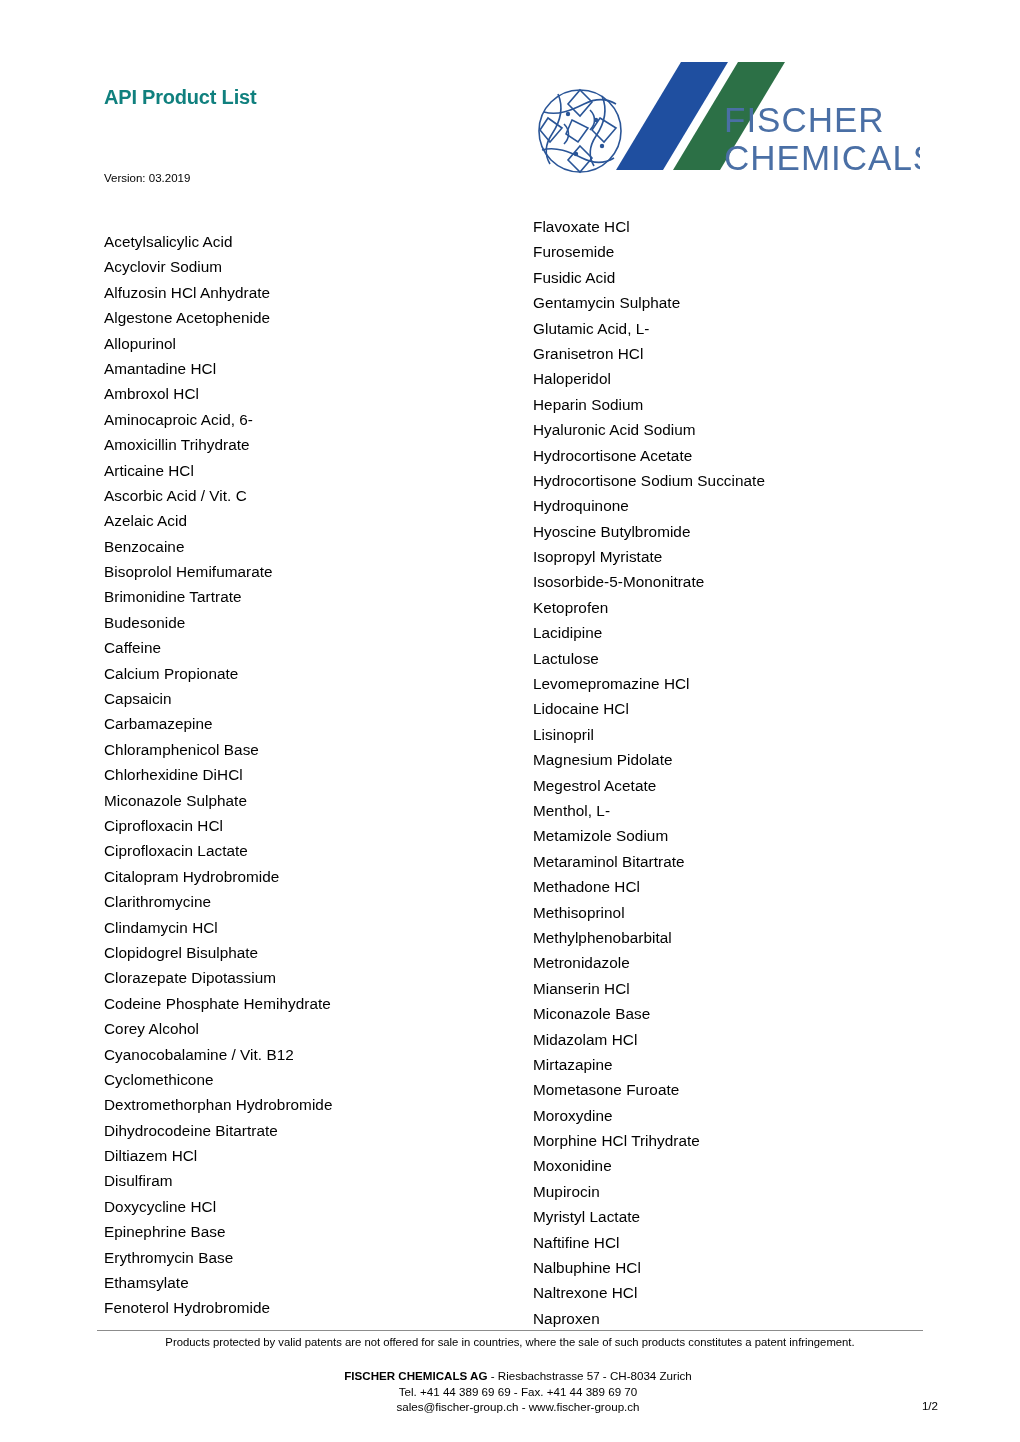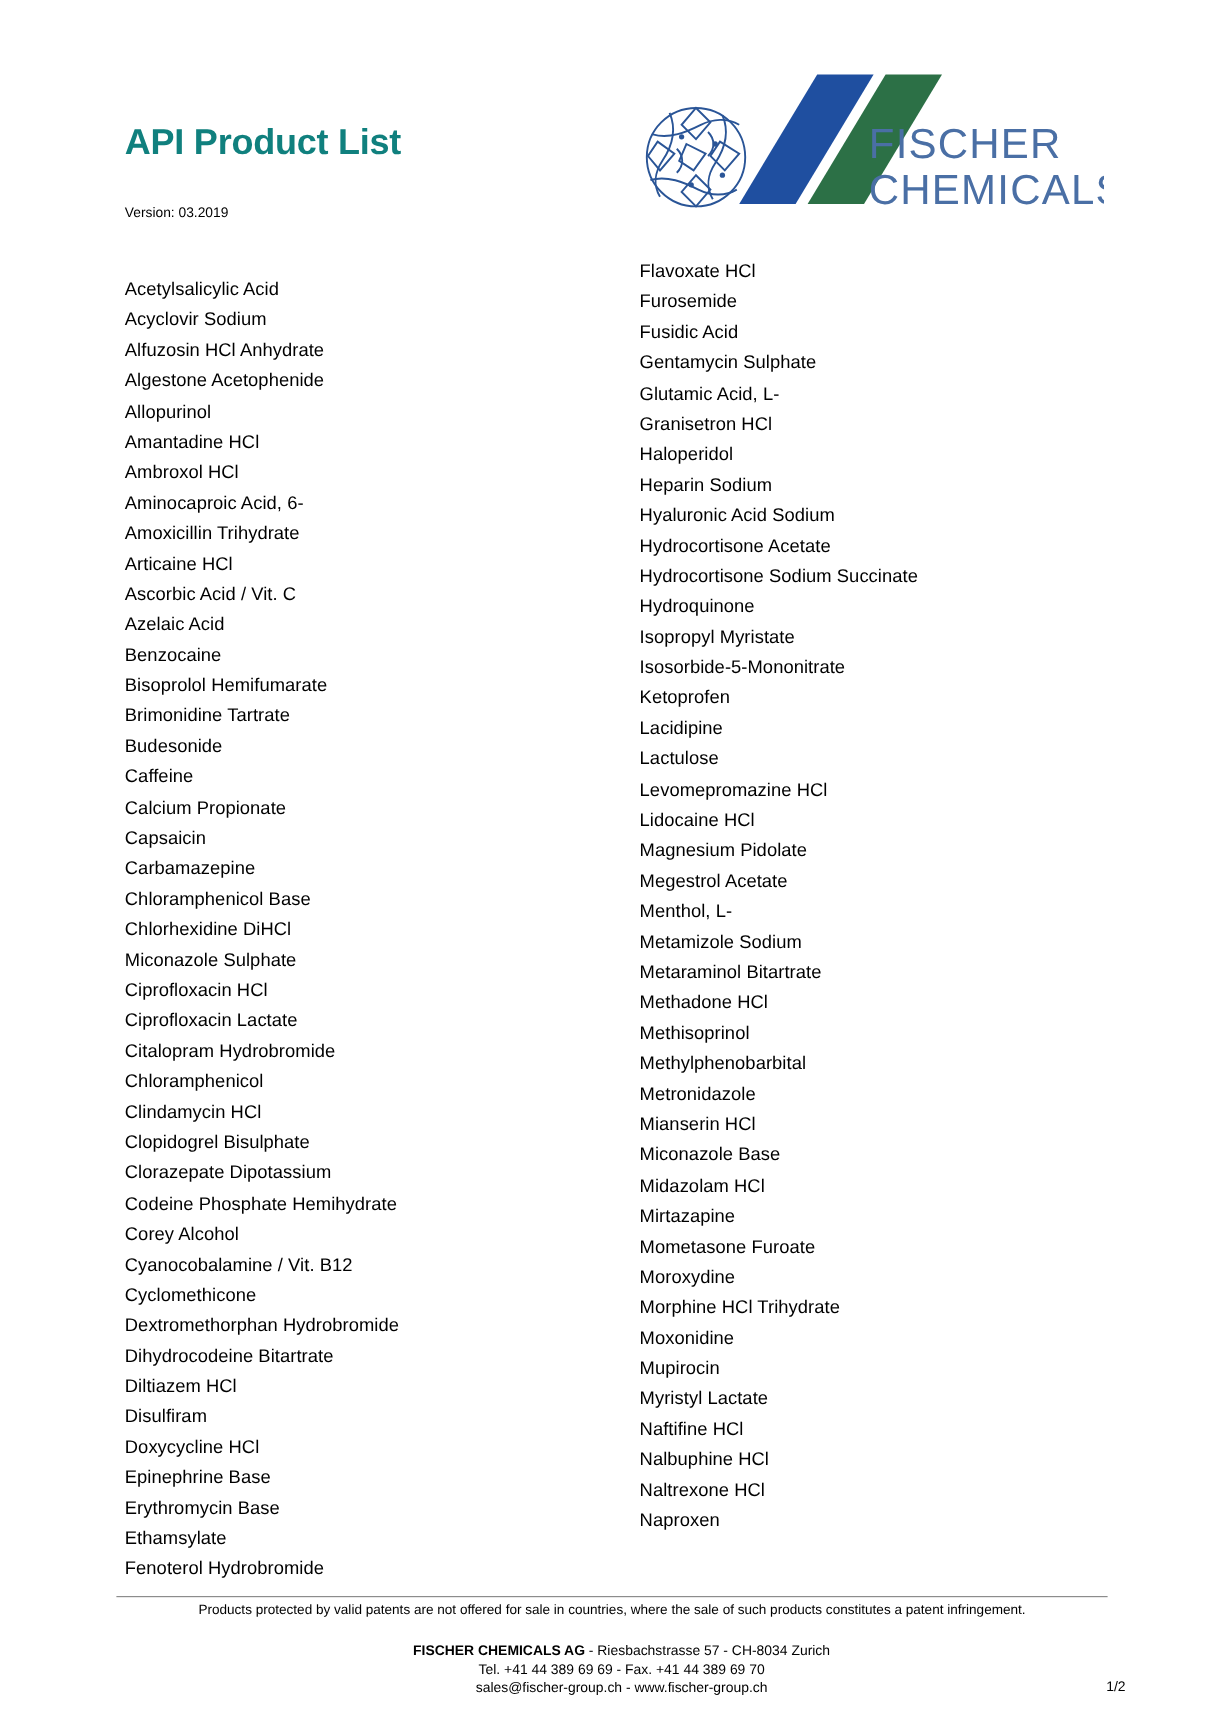--- a/index.html
+++ b/index.html
@@ -21,22 +21,22 @@
     position: absolute;
     left: 0; top: 0;
     width: 1020px;
     height: 1442px;
   }
 
   
   .doc-title {
     position: absolute;
     left: 104px;
-    top: 102px;
-    font-size: 30px;
+    top: 86px;
+    font-size: 20px;
     font-weight: bold;
     letter-spacing: -0.2px;
     color: #10807e;
     white-space: nowrap;
   }
 
   .version-line {
     position: absolute;
     left: 104px;
     top: 172px;
@@ -179,21 +179,21 @@
         <div class="product-item">Caffeine</div>
         <div class="product-item">Calcium Propionate</div>
         <div class="product-item">Capsaicin</div>
         <div class="product-item">Carbamazepine</div>
         <div class="product-item">Chloramphenicol Base</div>
         <div class="product-item">Chlorhexidine DiHCl</div>
         <div class="product-item">Miconazole Sulphate</div>
         <div class="product-item">Ciprofloxacin HCl</div>
         <div class="product-item">Ciprofloxacin Lactate</div>
         <div class="product-item">Citalopram Hydrobromide</div>
-        <div class="product-item">Chloramphenicol</div>
+        <div class="product-item">Clarithromycine</div>
         <div class="product-item">Clindamycin HCl</div>
         <div class="product-item">Clopidogrel Bisulphate</div>
         <div class="product-item">Clorazepate Dipotassium</div>
         <div class="product-item">Codeine Phosphate Hemihydrate</div>
         <div class="product-item">Corey Alcohol</div>
         <div class="product-item">Cyanocobalamine / Vit. B12</div>
         <div class="product-item">Cyclomethicone</div>
         <div class="product-item">Dextromethorphan Hydrobromide</div>
         <div class="product-item">Dihydrocodeine Bitartrate</div>
         <div class="product-item">Diltiazem HCl</div>
@@ -210,27 +210,29 @@
         <div class="product-item">Fusidic Acid</div>
         <div class="product-item">Gentamycin Sulphate</div>
         <div class="product-item">Glutamic Acid, L-</div>
         <div class="product-item">Granisetron HCl</div>
         <div class="product-item">Haloperidol</div>
         <div class="product-item">Heparin Sodium</div>
         <div class="product-item">Hyaluronic Acid Sodium</div>
         <div class="product-item">Hydrocortisone Acetate</div>
         <div class="product-item">Hydrocortisone Sodium Succinate</div>
         <div class="product-item">Hydroquinone</div>
+        <div class="product-item">Hyoscine Butylbromide</div>
         <div class="product-item">Isopropyl Myristate</div>
         <div class="product-item">Isosorbide-5-Mononitrate</div>
         <div class="product-item">Ketoprofen</div>
         <div class="product-item">Lacidipine</div>
         <div class="product-item">Lactulose</div>
         <div class="product-item">Levomepromazine HCl</div>
         <div class="product-item">Lidocaine HCl</div>
+        <div class="product-item">Lisinopril</div>
         <div class="product-item">Magnesium Pidolate</div>
         <div class="product-item">Megestrol Acetate</div>
         <div class="product-item">Menthol, L-</div>
         <div class="product-item">Metamizole Sodium</div>
         <div class="product-item">Metaraminol Bitartrate</div>
         <div class="product-item">Methadone HCl</div>
         <div class="product-item">Methisoprinol</div>
         <div class="product-item">Methylphenobarbital</div>
         <div class="product-item">Metronidazole</div>
         <div class="product-item">Mianserin HCl</div>

